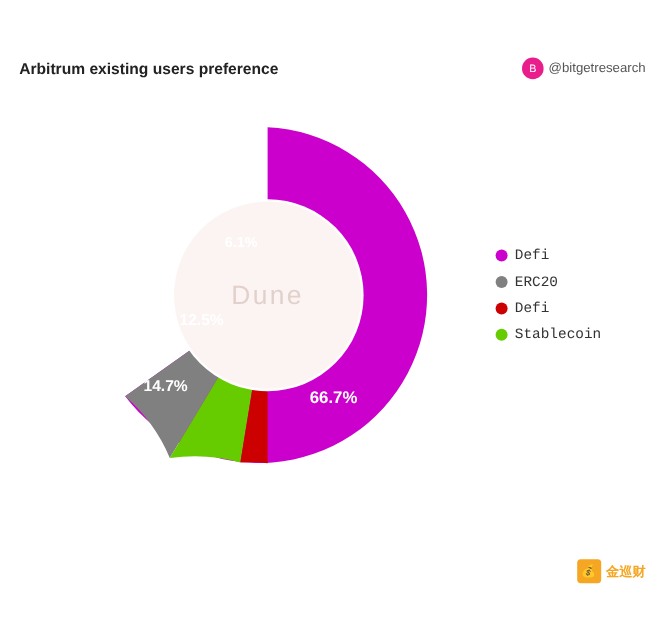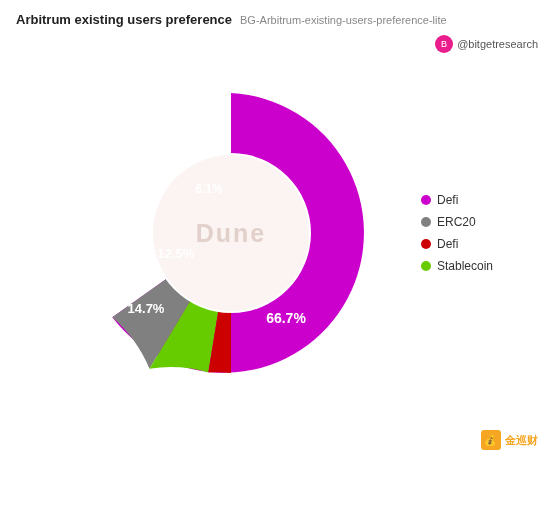--- a/index.html
+++ b/index.html
@@ -10,20 +10,21 @@
       font-family: Arial, sans-serif;
       overflow: hidden;
       position: relative;
     }
 
     .container {
       width: 554px;
       height: 462px;
       position: relative;
       padding: 12px 16px;
+      margin-top: 36px;
     }
 
     .header {
       display: flex;
       align-items: center;
       gap: 8px;
       margin-bottom: 8px;
       flex-wrap: wrap;
     }
 
@@ -77,32 +78,33 @@
     .donut-container svg {
       width: 100%;
       height: 100%;
     }
 
     .dune-watermark {
       position: absolute;
       top: 50%;
       left: 50%;
       transform: translate(-50%, -50%);
-      font-size: 25px;
+      font-size: 22px;
       color: rgba(180, 140, 130, 0.35);
-      font-weight: bold;
+      font-weight: normal;
       pointer-events: none;
       letter-spacing: 2px;
     }
 
     .legend {
       display: flex;
       flex-direction: column;
       gap: 8px;
       margin-left: 20px;
+      font-family: Liberation Mono, monospace;
     }
 
     .legend-item {
       display: flex;
       align-items: center;
       gap: 6px;
       font-size: 12px;
       color: #333;
     }
 
@@ -136,21 +138,20 @@
       color: white;
       font-size: 10px;
     }
   </style>
 </head>
 <body>
 
 <div class="container">
   <div class="header">
     <span class="title">Arbitrum existing users preference</span>
-    <span class="subtitle">BG-Arbitrum-existing-users-preference-lite</span>
     <div class="author">
       <div class="author-avatar">B</div>
       <span>@bitgetresearch</span>
     </div>
   </div>
 
   <div class="chart-area">
     <div class="donut-container">
       <svg viewBox="0 0 340 340">
 

